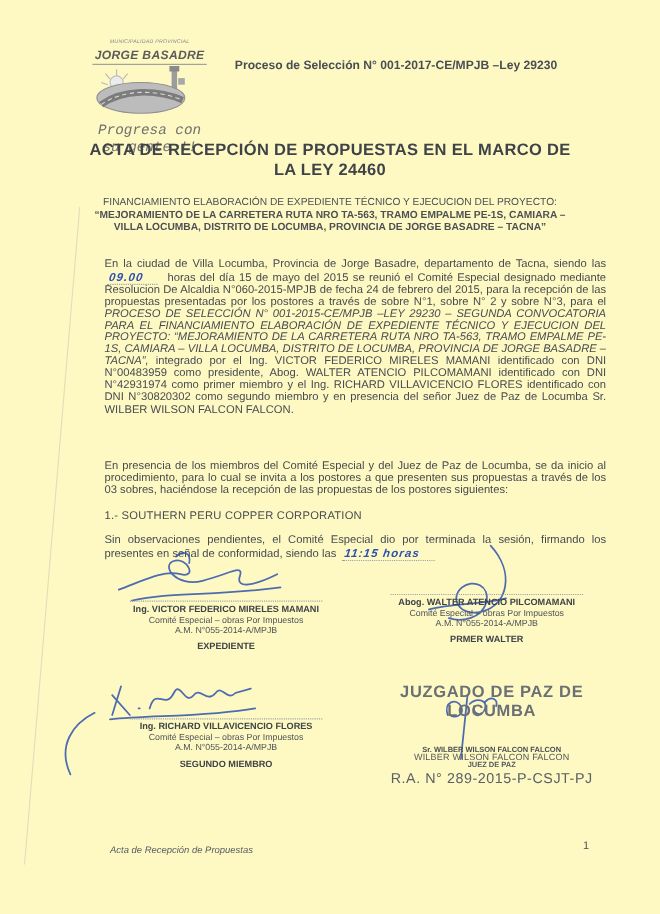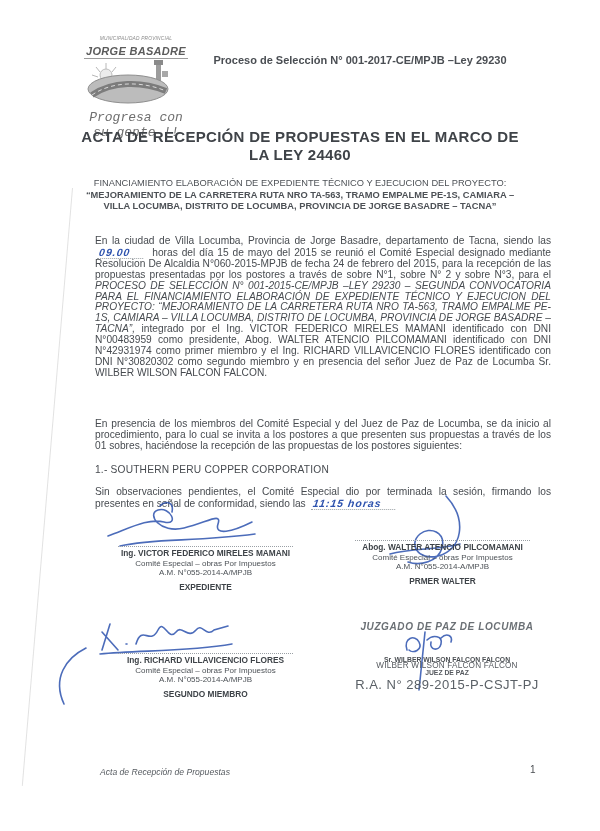--- a/index.html
+++ b/index.html
@@ -1,18 +1,18 @@
 <!DOCTYPE html>
 <html><head>
 <meta charset="utf-8">
 <style>
   html,body{margin:0;padding:0;background:#e9e9e9;}
   .page{
     position:relative;width:600px;height:831px;margin:0 auto;
-    background:#ffffff;overflow:hidden;
+    background:#fef9c3;overflow:hidden;
     font-family:"Liberation Sans",sans-serif;color:#44484d;
   }
   
   .logo{position:absolute;left:78px;top:36px;width:116px;text-align:center;}
   .logo .org-small{font-size:4.8px;color:#8a8a8a;font-style:italic;letter-spacing:.2px;}
   .logo .org-name{font-size:11px;font-weight:bold;font-style:italic;color:#5b5b5b;
     border-bottom:1px solid #9a9a9a;display:inline-block;padding:0 2px 1px;letter-spacing:.3px;}
   .logo .slogan{font-family:Liberation Mono, monospace;font-style:italic;font-size:13px;color:#6f6f6f;margin-top:1px;}
   .committee{position:absolute;left:195px;top:53px;width:330px;text-align:center;
     font-weight:bold;font-size:11px;line-height:14px;color:#4a4e53;}
@@ -36,21 +36,21 @@
   
   .sig-svg{position:absolute;}
   .sig-svg path{fill:none;stroke:#2d52ae;stroke-width:1.6;stroke-linecap:round;opacity:.85;}
   .sigblock{position:absolute;text-align:center;}
   .sigblock .dotted{border-top:1px dotted #9aa0a5;width:90%;margin:0 auto 2px;}
   .sigblock .sig-name{font-size:8.3px;font-weight:bold;color:#3e4348;line-height:9.5px;}
   .sigblock .sig-line{font-size:8px;color:#4d5257;line-height:9.5px;}
   .sigblock .sig-role{font-size:8.3px;font-weight:bold;color:#3e4348;margin-top:5px;line-height:9.5px;}
   
   .stampblock{position:absolute;left:352px;top:621px;width:190px;text-align:center;}
-  .stamp-header{font-size:10px;font-weight:bold;color:#6b7075;letter-spacing:.6px;font-style:italic;}
+  .stamp-header{font-size:15px;font-weight:bold;color:#6b7075;letter-spacing:.6px;}
   .stamp-gap{height:24px;}
   .judge-name-print{font-size:6.8px;font-weight:bold;color:#4a4e52;line-height:7.5px;}
   .stamp-name{font-size:8.2px;font-weight:normal;color:#55595e;line-height:8.5px;margin-top:-2px;letter-spacing:.2px;}
   .stamp-role{font-size:6.8px;font-weight:bold;color:#55595e;line-height:7px;margin-top:-1px;}
   .stamp-ra{font-size:13px;color:#5a6066;letter-spacing:.5px;margin-top:1px;}
   
   .footer-left{position:absolute;left:100px;top:767px;font-size:8.6px;font-style:italic;color:#565b60;}
   .footer-page{position:absolute;left:530px;top:764px;font-size:10px;color:#4a4e52;}
   .scan-line{position:absolute;left:72px;top:188px;width:1px;height:600px;
     background:rgba(150,150,150,.28);transform:rotate(4.8deg);transform-origin:top center;}
@@ -90,21 +90,21 @@
   <div class="doc-title">ACTA DE RECEPCIÓN DE PROPUESTAS EN EL MARCO DE LA LEY 24460</div>
 
   <div class="subtitle">
     <span class="lead">FINANCIAMIENTO ELABORACIÓN DE EXPEDIENTE TÉCNICO Y EJECUCION DEL PROYECTO: </span><span class="project">“MEJORAMIENTO DE LA CARRETERA RUTA NRO TA-563, TRAMO EMPALME PE-1S, CAMIARA – VILLA LOCUMBA, DISTRITO DE LOCUMBA, PROVINCIA DE JORGE BASADRE – TACNA”</span>
   </div>
 
   <div class="para" style="top:236px;">
     <span>En la ciudad de Villa Locumba, Provincia de Jorge Basadre, departamento de Tacna, siendo las</span><span class="handwriting">09.00</span><span>horas del día 15 de mayo del 2015 se reunió el Comité Especial designado mediante Resolucion De Alcaldia N°060-2015-MPJB de fecha 24 de febrero del 2015, para la recepción de las propuestas presentadas por los postores a través de sobre N°1, sobre N° 2 y sobre N°3, para el </span><span class="italicpart">PROCESO DE SELECCIÓN N° 001-2015-CE/MPJB –LEY 29230 – SEGUNDA CONVOCATORIA PARA EL FINANCIAMIENTO ELABORACIÓN DE EXPEDIENTE TÉCNICO Y EJECUCION DEL PROYECTO: “MEJORAMIENTO DE LA CARRETERA RUTA NRO TA-563, TRAMO EMPALME PE-1S, CAMIARA – VILLA LOCUMBA, DISTRITO DE LOCUMBA, PROVINCIA DE JORGE BASADRE – TACNA”,</span><span> integrado por el Ing. VICTOR FEDERICO MIRELES MAMANI identificado con DNI N°00483959 como presidente, Abog. WALTER ATENCIO PILCOMAMANI identificado con DNI N°42931974 como primer miembro y el Ing. RICHARD VILLAVICENCIO FLORES identificado con DNI N°30820302 como segundo miembro y en presencia del señor Juez de Paz de Locumba Sr. WILBER WILSON FALCON FALCON.</span>
   </div>
 
-  <div class="para" style="top:419px;">En presencia de los miembros del Comité Especial y del Juez de Paz de Locumba, se da inicio al procedimiento, para lo cual se invita a los postores a que presenten sus propuestas a través de los 01 sobres, haciéndose la recepción de las propuestas de los postores siguientes:</div>
+  <div class="para" style="top:419px;">En presencia de los miembros del Comité Especial y del Juez de Paz de Locumba, se da inicio al procedimiento, para lo cual se invita a los postores a que presenten sus propuestas a través de los 03 sobres, haciéndose la recepción de las propuestas de los postores siguientes:</div>
 
   <div class="bidder">1.- SOUTHERN PERU COPPER CORPORATION</div>
 
   <div class="para" style="top:487px;">
     <span>Sin observaciones pendientes, el Comité Especial dio por terminada la sesión, firmando los presentes en señal de conformidad, siendo las</span>
     <span class="handwriting">11:15 horas</span>
   </div>
 
   <svg class="sig-svg" style="left:100px;top:498px;" width="180" height="68" viewBox="0 0 180 68" aria-hidden="true">
     <path d="M8,38 C30,30 48,20 64,24 C80,28 70,8 58,12 C46,16 60,36 84,30 C108,24 122,14 118,26 C114,38 132,34 152,24"></path>

